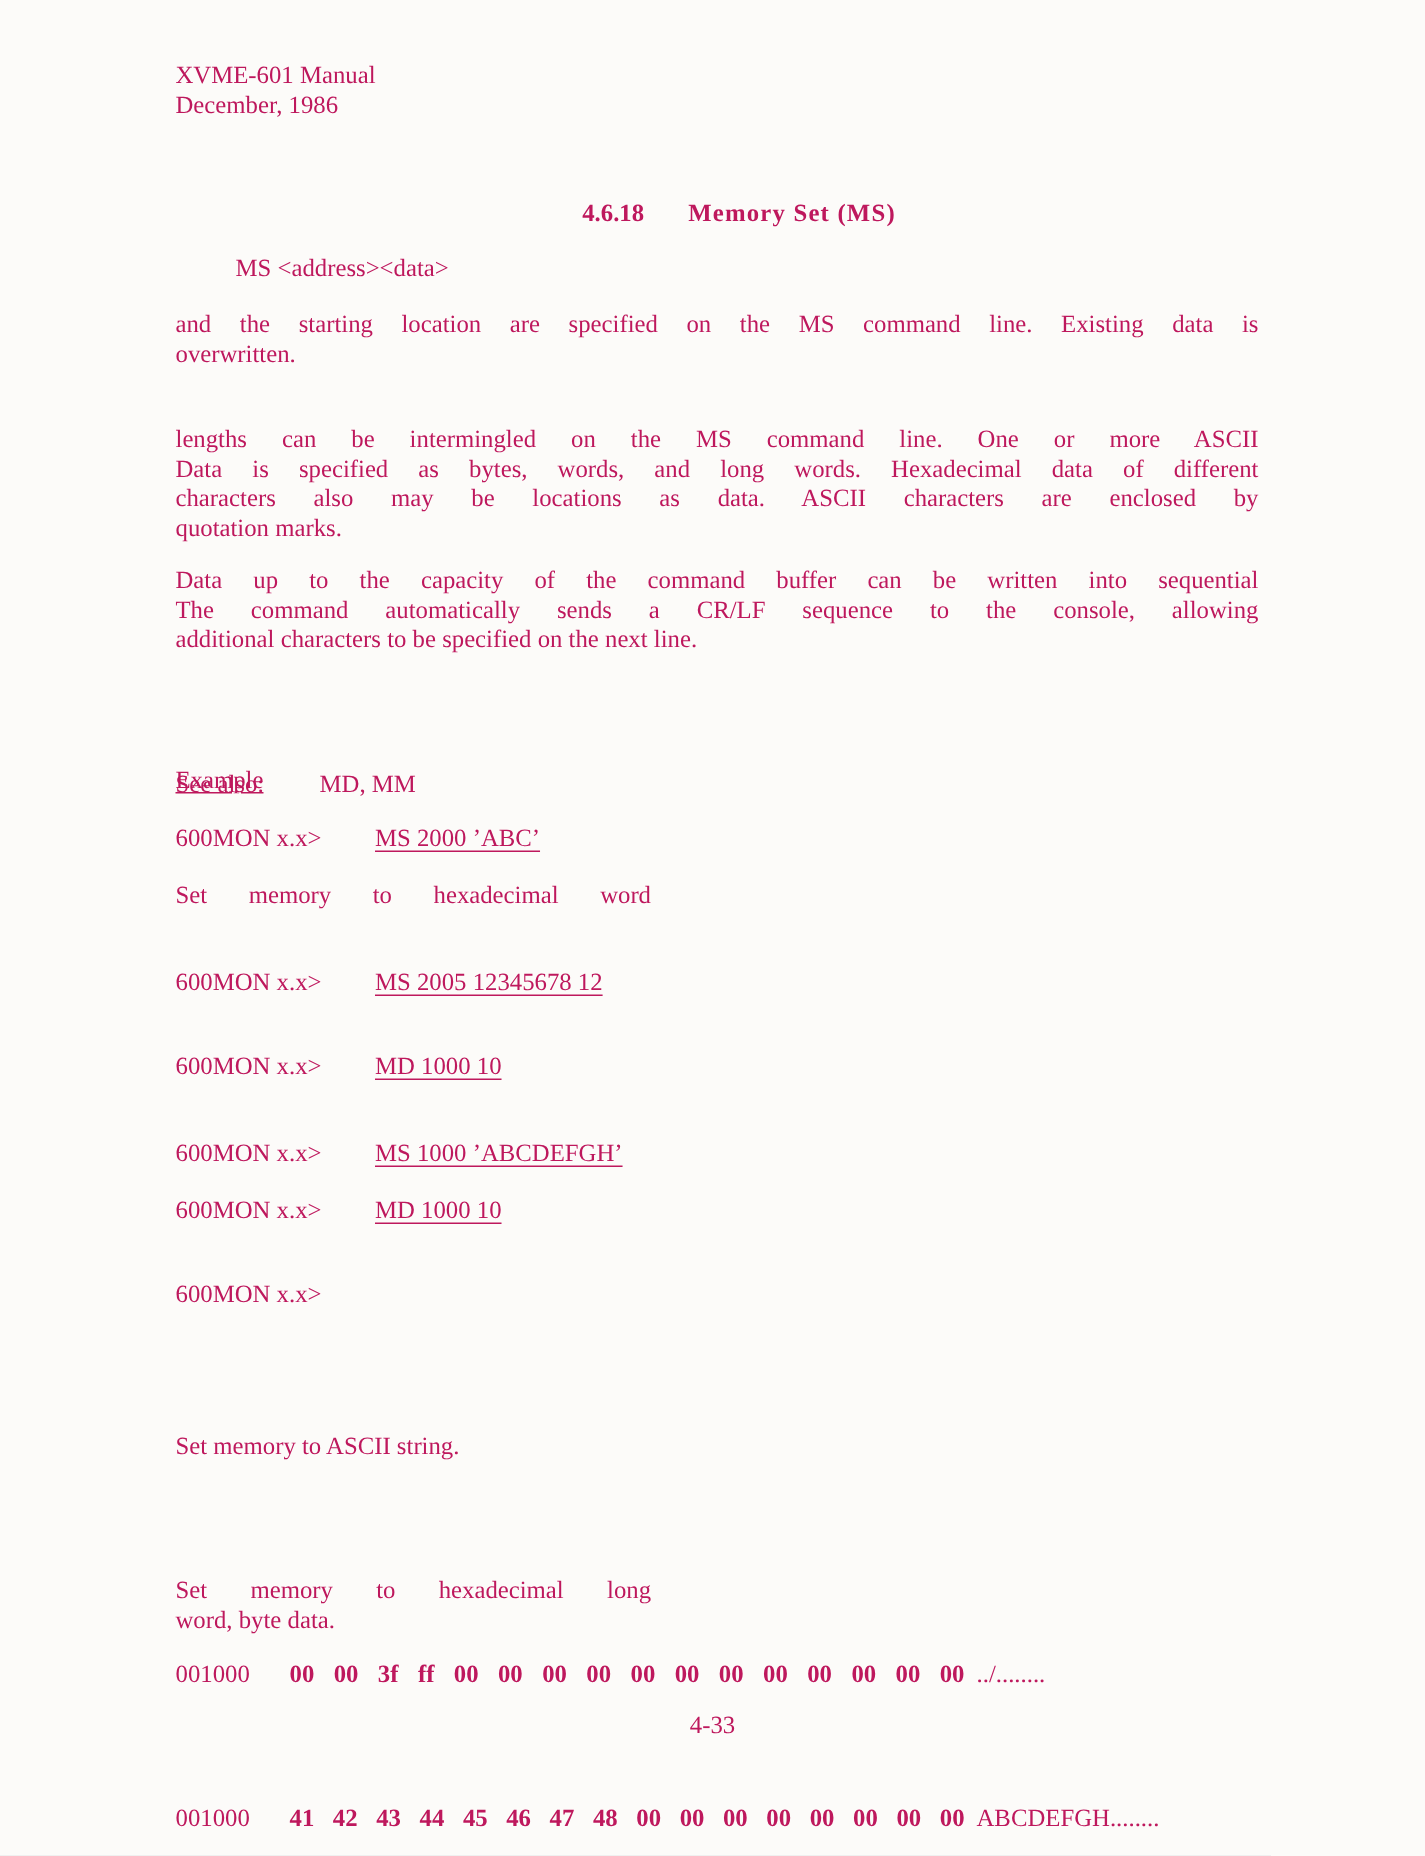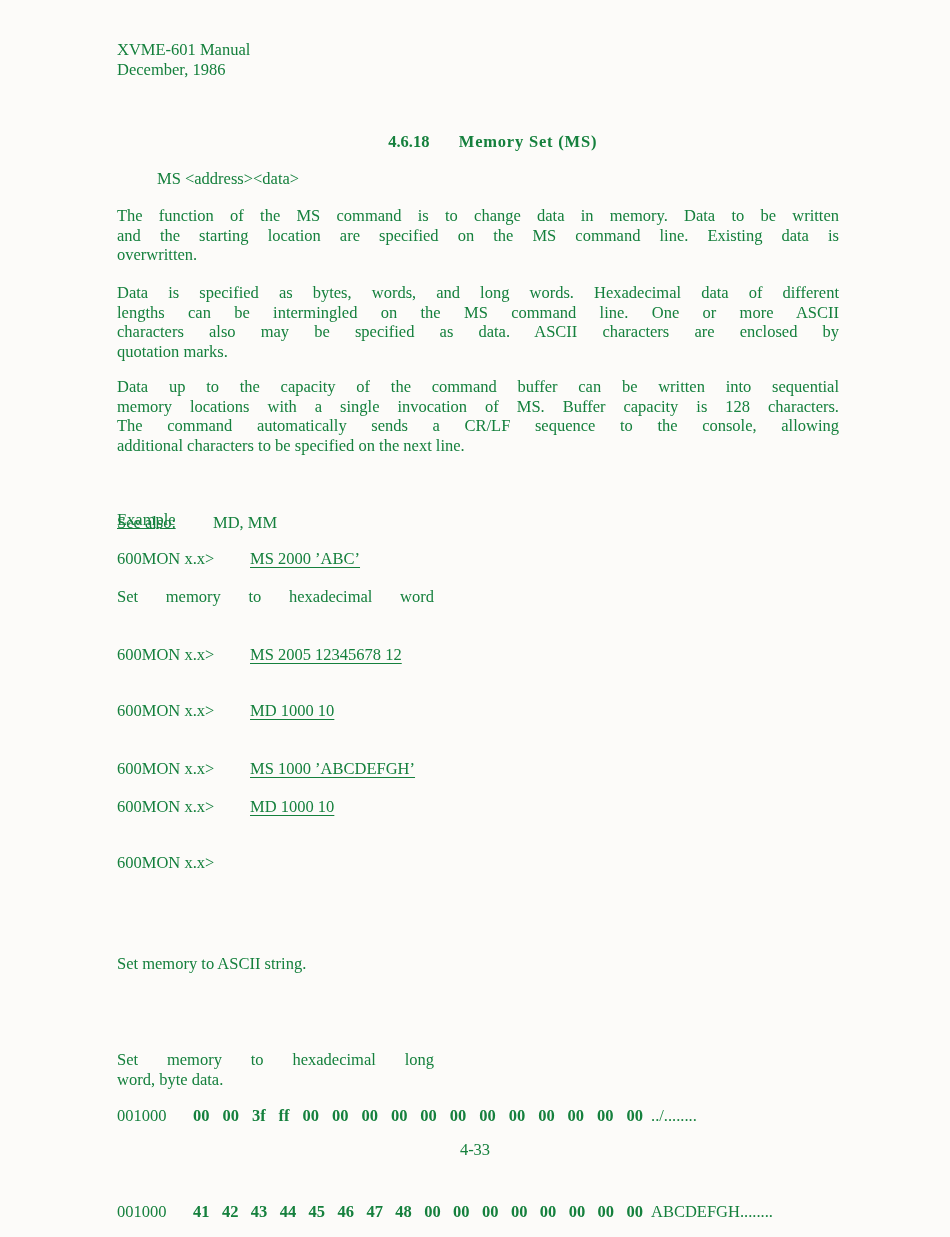--- a/index.html
+++ b/index.html
@@ -2,21 +2,21 @@
 <html><head>
 <meta charset="utf-8">
 <style>
   html, body { margin: 0; padding: 0; background: #e8e8e8; }
   .page {
     position: relative;
     width: 950px;
     height: 1237px;
     margin: 0 auto;
     background: #fcfbf9;
-    color: #15803d;
+    color: #be185d;
     font-family: "Liberation Serif", serif;
     font-size: 16.5px;
     line-height: 19.6px;
     overflow: hidden;
   }
   .abs { position: absolute; left: 117px; width: 722px; }
   
   .j { text-align: justify; text-align-last: justify; }
   .u { text-decoration: underline; text-underline-offset: 3px; text-decoration-thickness: 1.1px; margin-top: 36px; }
 
@@ -60,35 +60,33 @@
     <div class="hdr-line">December, 1986</div>
   </div>
 
   <div class="abs sec-head" style="top:132px">
     <span class="sec-num">4.6.18</span><span class="sec-title">Memory Set (MS)</span>
   </div>
 
   <div class="abs syntax" style="top:169px">MS &lt;address&gt;&lt;data&gt;</div>
 
   <div class="abs para" style="top:206px">
-    <div class="j">The function of the MS command is to change data in memory.  Data to be written</div>
     <div class="j">and the starting location are specified on the MS command line.  Existing data is</div>
     <div>overwritten.</div>
   </div>
 
   <div class="abs para" style="top:283px">
+    <div class="j">lengths can be intermingled on the MS command line.  One or more ASCII</div>
     <div class="j">Data is specified as bytes, words, and long words.  Hexadecimal data of different</div>
-    <div class="j">lengths can be intermingled on the MS command line.  One or more ASCII</div>
-    <div class="j">characters also may be specified as data.  ASCII characters are enclosed by</div>
+    <div class="j">characters also may be locations as data.  ASCII characters are enclosed by</div>
     <div>quotation marks.</div>
   </div>
 
   <div class="abs para" style="top:377px">
     <div class="j">Data up to the capacity of the command buffer can be written into sequential</div>
-    <div class="j">memory locations with a single invocation of MS.  Buffer capacity is 128 characters.</div>
     <div class="j">The command automatically sends a CR/LF sequence to the console, allowing</div>
     <div>additional characters to be specified on the next line.</div>
   </div>
 
   <div class="abs" style="top:473px">
     <span class="seealso-label">See also:</span><span>MD, MM</span>
   </div>
 
   <div class="abs" style="top:510px">
     <span class="u">Example</span>

